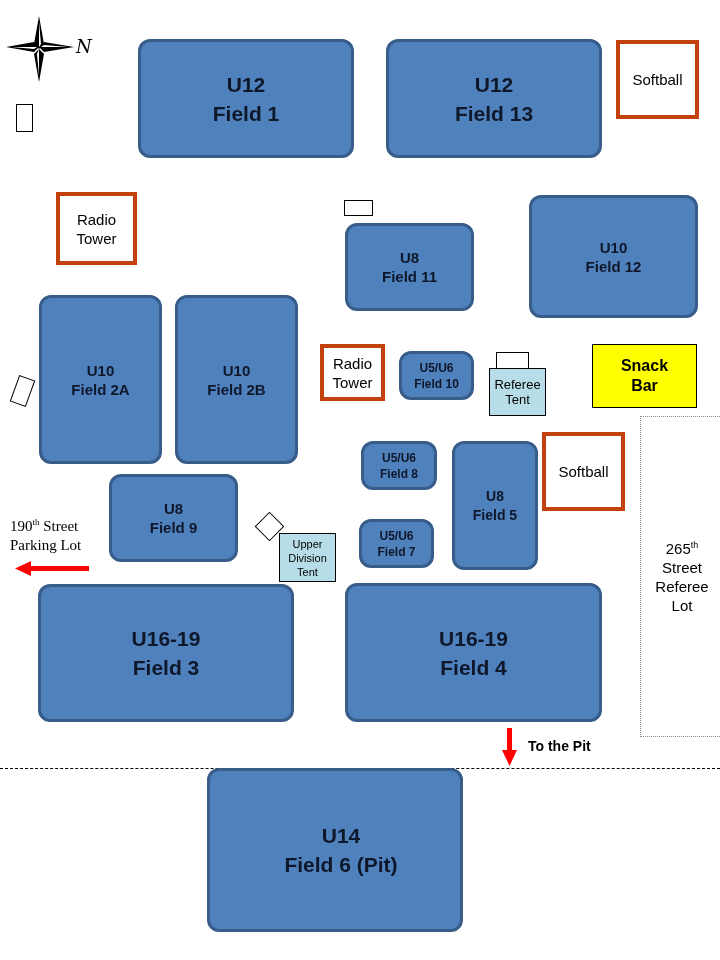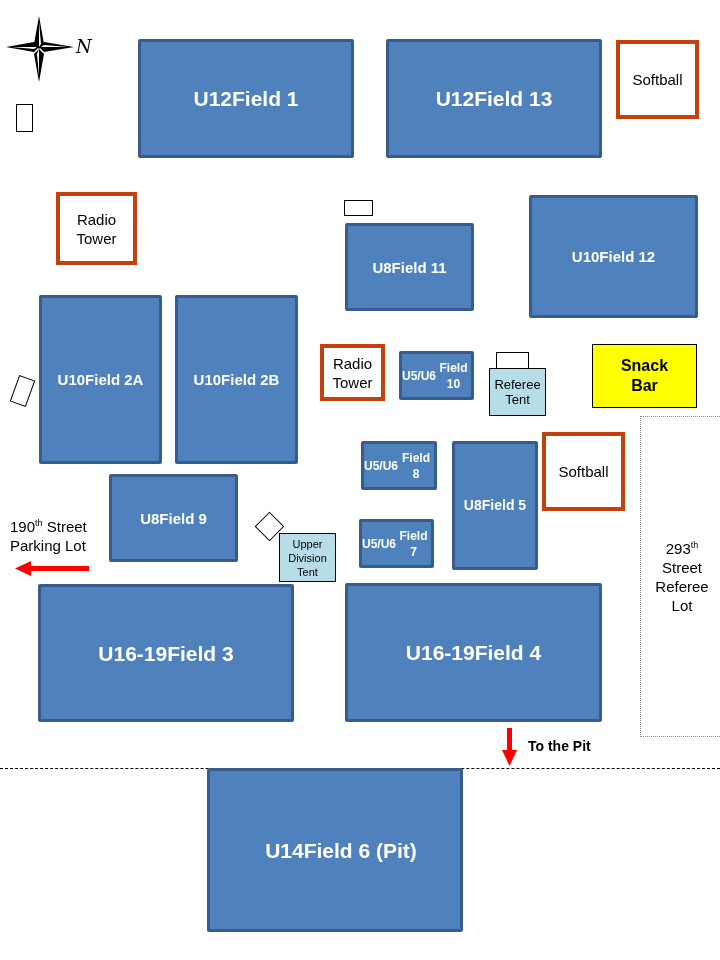--- a/index.html
+++ b/index.html
@@ -1,20 +1,20 @@
 <!DOCTYPE html>
 <html><head>
   <meta charset="utf-8">
   <style>
     html, body { margin: 0; padding: 0; background: #ffffff; }
     body { width: 720px; height: 960px; position: relative; overflow: hidden;
            font-family: "Liberation Sans", sans-serif; }
     .abs { position: absolute; box-sizing: border-box; }
-    .field { background: #4f81bd; border: 3px solid #385d8a; border-radius: 2px;
-             color: #ffffff; font-weight: bold; display: flex; 
+    .field { background: #4f81bd; border: 3px solid #385d8a; border-radius: 12px;
+             color: #0f172a; font-weight: bold; display: flex; flex-direction: column;
              align-items: center; justify-content: center; text-align: center; }
     .field span { display: block; }
     .lg { font-size: 21px; line-height: 29px; }
     .md { font-size: 15px; line-height: 19px; }
     .sm { font-size: 12px; line-height: 16px; }
     .box { background: #ffffff; border: 4px solid #c2410c; color: #000000;
            display: flex; flex-direction: column; align-items: center; justify-content: center;
            text-align: center; font-size: 15px; line-height: 19px; }
     .tent { background: #b7dee8; border: 1px solid #000000; color: #000000; font-weight: normal;
             display: flex; flex-direction: column; align-items: center; justify-content: center;
@@ -108,21 +108,21 @@
   <span>Referee</span>
   <span>Tent</span>
 </div>
 
 <div class="abs snack" style="left:592px;top:344px;width:105px;height:64px;">
   <span>Snack</span>
   <span>Bar</span>
 </div>
 
 <div class="abs lot" style="left:640px;top:416px;width:84px;height:321px;">
-  <span><span>293</span><sup>th</sup></span>
+  <span><span>265</span><sup>th</sup></span>
   <span>Street</span>
   <span>Referee</span>
   <span>Lot</span>
 </div>
 
 <div class="abs field sm" style="left:361px;top:441px;width:76px;height:49px;">
   <span>U5/U6</span>
   <span>Field 8</span>
 </div>
 
@@ -146,21 +146,21 @@
 </div>
 
 <div class="abs small-rect" style="left:259px;top:516px;width:21px;height:21px;transform:rotate(45deg);"></div>
 
 <div class="abs tent" style="left:279px;top:533px;width:57px;height:49px;font-size:11px;line-height:14px;">
   <span>Upper</span>
   <span>Division</span>
   <span>Tent</span>
 </div>
 
-<div class="abs label" style="left:10px;top:517px;width:90px;">
+<div class="abs label" style="left:10px;top:517px;width:90px;font-family:Liberation Serif, serif;">
   <div><span>190</span><sup>th</sup><span> Street</span></div>
   <div>Parking Lot</div>
 </div>
 <div class="abs" style="left:15px;top:561px;width:76px;height:16px;">
   <svg width="76" height="16" viewBox="0 0 76 16">
     <rect x="14" y="5" width="60" height="5" fill="#ff0000"></rect>
     <polygon points="0,7.5 16,0 16,15" fill="#ff0000"></polygon>
   </svg>
 </div>
 

